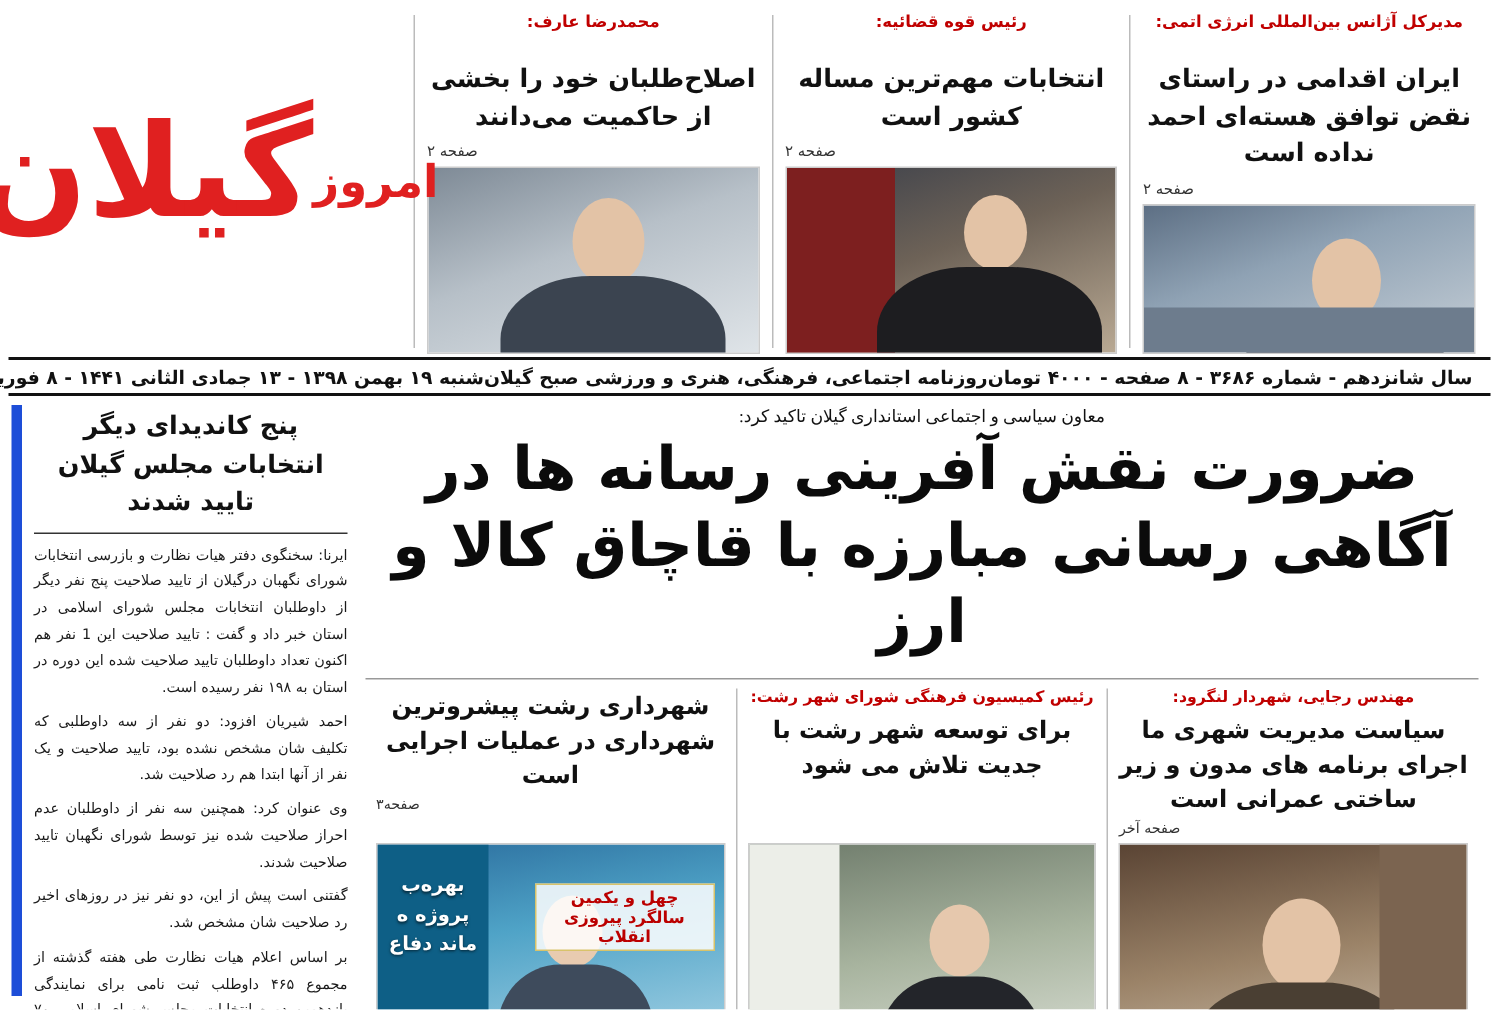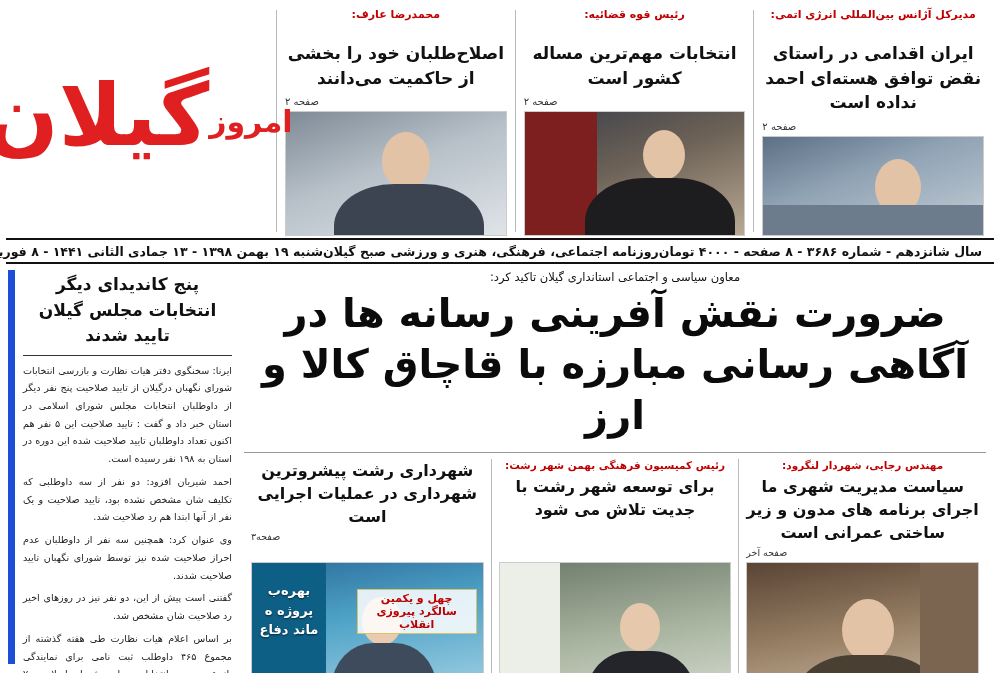--- a/index.html
+++ b/index.html
@@ -163,20 +163,21 @@
     text-align: justify;
     color: #1a1a1a;
   }
   .side-body p { margin: 0 0 5px 0; }
 
   .lead-kicker {
     font-size: 11.5px;
     text-align: center;
     color: #111;
     margin: 0 0 4px 0;
+    font-family: Liberation Serif, serif;
   }
   .lead-head {
     font-size: 40px;
     font-weight: bold;
     line-height: 1.28;
     text-align: center;
     color: #0b0b0b;
     margin: 0 0 2px 0;
   }
   .lead-rule {
@@ -318,21 +319,21 @@
           <div class="mini-head">سیاست مدیریت شهری ما اجرای برنامه های مدون و زیر ساختی عمرانی است</div>
           <div class="mini-page">صفحه آخر</div>
           <div class="mini-photo ph-f">
             <div class="figure-blob" style="width:52px;height:62px;left:95px;top:36px;"></div>
             <div class="suit-blob" style="width:150px;height:80px;left:46px;top:92px;background:#4a3f33;"></div>
             <div style="position:absolute;right:0;top:0;width:58px;height:170px;background:#7b6450;"></div>
           </div>
         </div>
 
         <div class="mini">
-          <div class="mini-kicker">رئیس کمیسیون فرهنگی بهمن شهر رشت:</div>
+          <div class="mini-kicker">رئیس کمیسیون فرهنگی شورای شهر رشت:</div>
           <div class="mini-head">برای توسعه شهر رشت با جدیت تلاش می شود</div>
           <div class="mini-page"></div>
           <div class="mini-photo ph-e">
             <div style="position:absolute;left:0;top:0;width:60px;height:170px;background:#eceee8;"></div>
             <div class="figure-blob" style="width:40px;height:48px;left:120px;top:40px;background:#e6c8ad;"></div>
             <div class="suit-blob" style="width:110px;height:76px;left:86px;top:88px;background:#23252a;"></div>
 
           </div>
         </div>
 
@@ -350,21 +351,21 @@
           </div>
         </div>
 
       </div>
     </div>
 
     <div class="side-col">
       <div class="side-title">پنج  کاندیدای دیگر انتخابات مجلس گیلان تایید شدند</div>
       <div class="side-rule"></div>
       <div class="side-body">
-        <p>ایرنا: سخنگوی دفتر هیات نظارت و بازرسی انتخابات شورای نگهبان درگیلان از تایید صلاحیت پنج نفر دیگر از داوطلبان انتخابات مجلس شورای اسلامی در استان خبر داد و گفت : تایید صلاحیت این ۵ نفر هم اکنون تعداد داوطلبان تایید صلاحیت شده این دوره در استان به ۱۹۸ نفر رسیده است.</p>
+        <p>ایرنا: سخنگوی دفتر هیات نظارت و بازرسی انتخابات شورای نگهبان درگیلان از تایید صلاحیت پنج نفر دیگر از داوطلبان انتخابات مجلس شورای اسلامی در استان خبر داد و گفت : تایید صلاحیت این 1 نفر هم اکنون تعداد داوطلبان تایید صلاحیت شده این دوره در استان به ۱۹۸ نفر رسیده است.</p>
         <p>احمد شیریان افزود: دو نفر از سه داوطلبی که تکلیف شان مشخص نشده بود، تایید صلاحیت و یک نفر از آنها ابتدا هم رد صلاحیت شد.</p>
         <p>وی عنوان کرد: همچنین سه نفر از داوطلبان عدم احراز صلاحیت شده نیز توسط شورای نگهبان تایید صلاحیت شدند.</p>
         <p>گفتنی است پیش از این، دو نفر نیز در روزهای اخیر رد صلاحیت شان مشخص شد.</p>
         <p>بر اساس اعلام هیات نظارت طی هفته گذشته از مجموع ۴۶۵ داوطلب ثبت نامی برای نمایندگی یازدهمین دوره انتخابات مجلس شورای اسلامی ۷۰ نفر انصراف داده بودند.</p>
 
       </div>
     </div>
 
   </div>
 </div>

